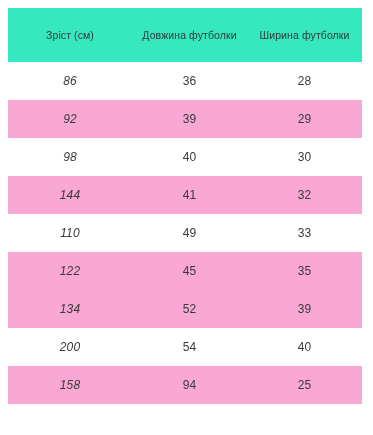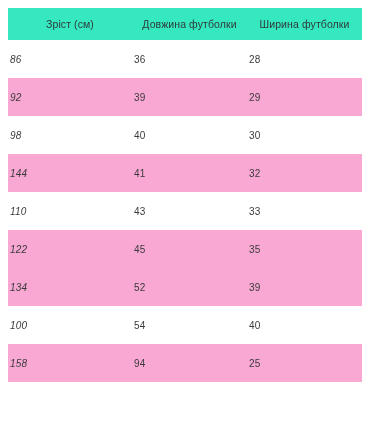--- a/index.html
+++ b/index.html
@@ -32,21 +32,21 @@
 
   table.size-table col.col-height { width: 124px; }
   table.size-table col.col-length { width: 115px; }
   table.size-table col.col-width  { width: 115px; }
 
   thead tr.header-row {
     background: #35e8c0;
   }
 
   thead th {
-    height: 32px;
+    height: 54px;
     padding: 0 2px;
     margin: 0;
     text-align: center;
     vertical-align: middle;
     font-size: 10.5px;
     font-weight: normal;
     color: #2f3a3a;
     letter-spacing: 0.1px;
     white-space: nowrap;
   }
@@ -55,22 +55,23 @@
     background: #ffffff;
   }
   tbody tr.data-row.striped {
     background: #f9a8d4;
   }
 
   tbody td {
     height: 38px;
     padding: 0 2px;
     margin: 0;
+    text-align: center;
     vertical-align: middle;
-    font-size: 10px;
+    font-size: 12px;
     font-weight: normal;
     color: #3a3a3a;
     letter-spacing: 0.2px;
     white-space: nowrap;
   }
 
   tbody td.cell-height {
     font-style: italic;
   }
   tbody td.cell-length,
@@ -112,35 +113,35 @@
           <td class="cell-length">40</td>
           <td class="cell-width">30</td>
         </tr>
         <tr class="data-row striped">
           <td class="cell-height">144</td>
           <td class="cell-length">41</td>
           <td class="cell-width">32</td>
         </tr>
         <tr class="data-row">
           <td class="cell-height">110</td>
-          <td class="cell-length">43</td>
+          <td class="cell-length">49</td>
           <td class="cell-width">33</td>
         </tr>
         <tr class="data-row striped">
           <td class="cell-height">122</td>
           <td class="cell-length">45</td>
           <td class="cell-width">35</td>
         </tr>
         <tr class="data-row striped">
           <td class="cell-height">134</td>
           <td class="cell-length">52</td>
           <td class="cell-width">39</td>
         </tr>
         <tr class="data-row">
-          <td class="cell-height">100</td>
+          <td class="cell-height">200</td>
           <td class="cell-length">54</td>
           <td class="cell-width">40</td>
         </tr>
         <tr class="data-row striped">
           <td class="cell-height">158</td>
           <td class="cell-length">94</td>
           <td class="cell-width">25</td>
         </tr>
       </tbody>
   </table>

